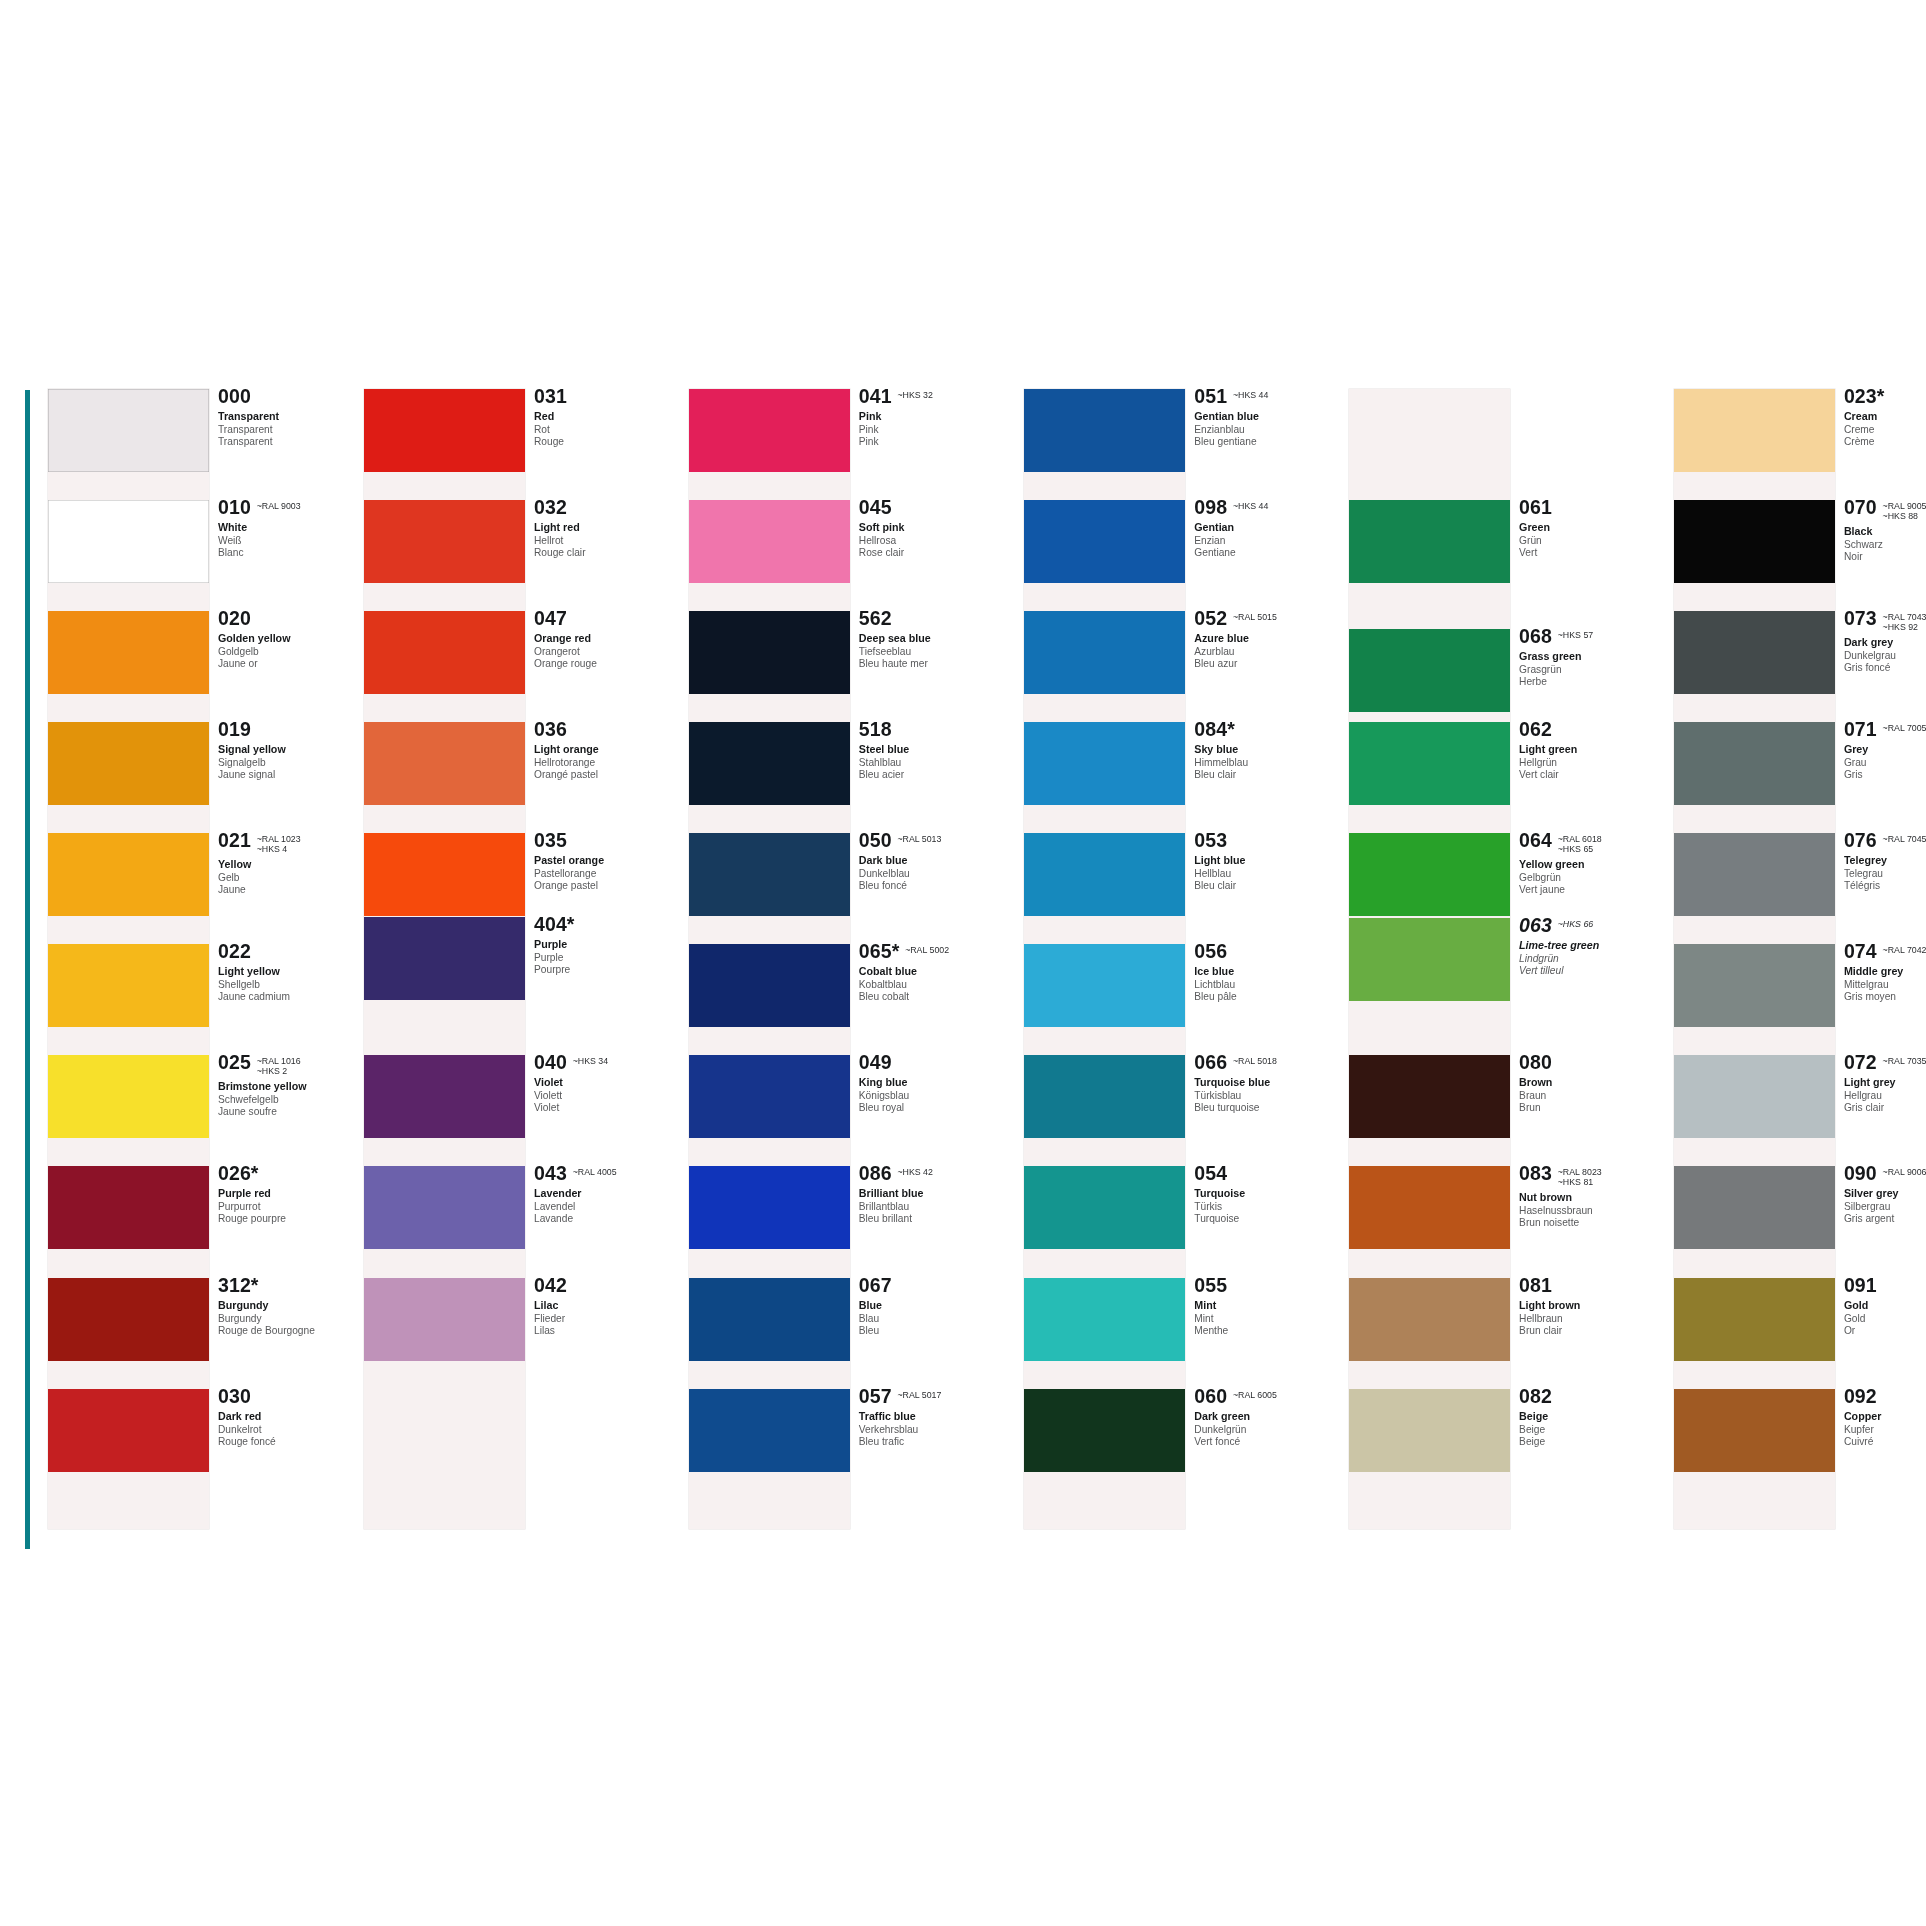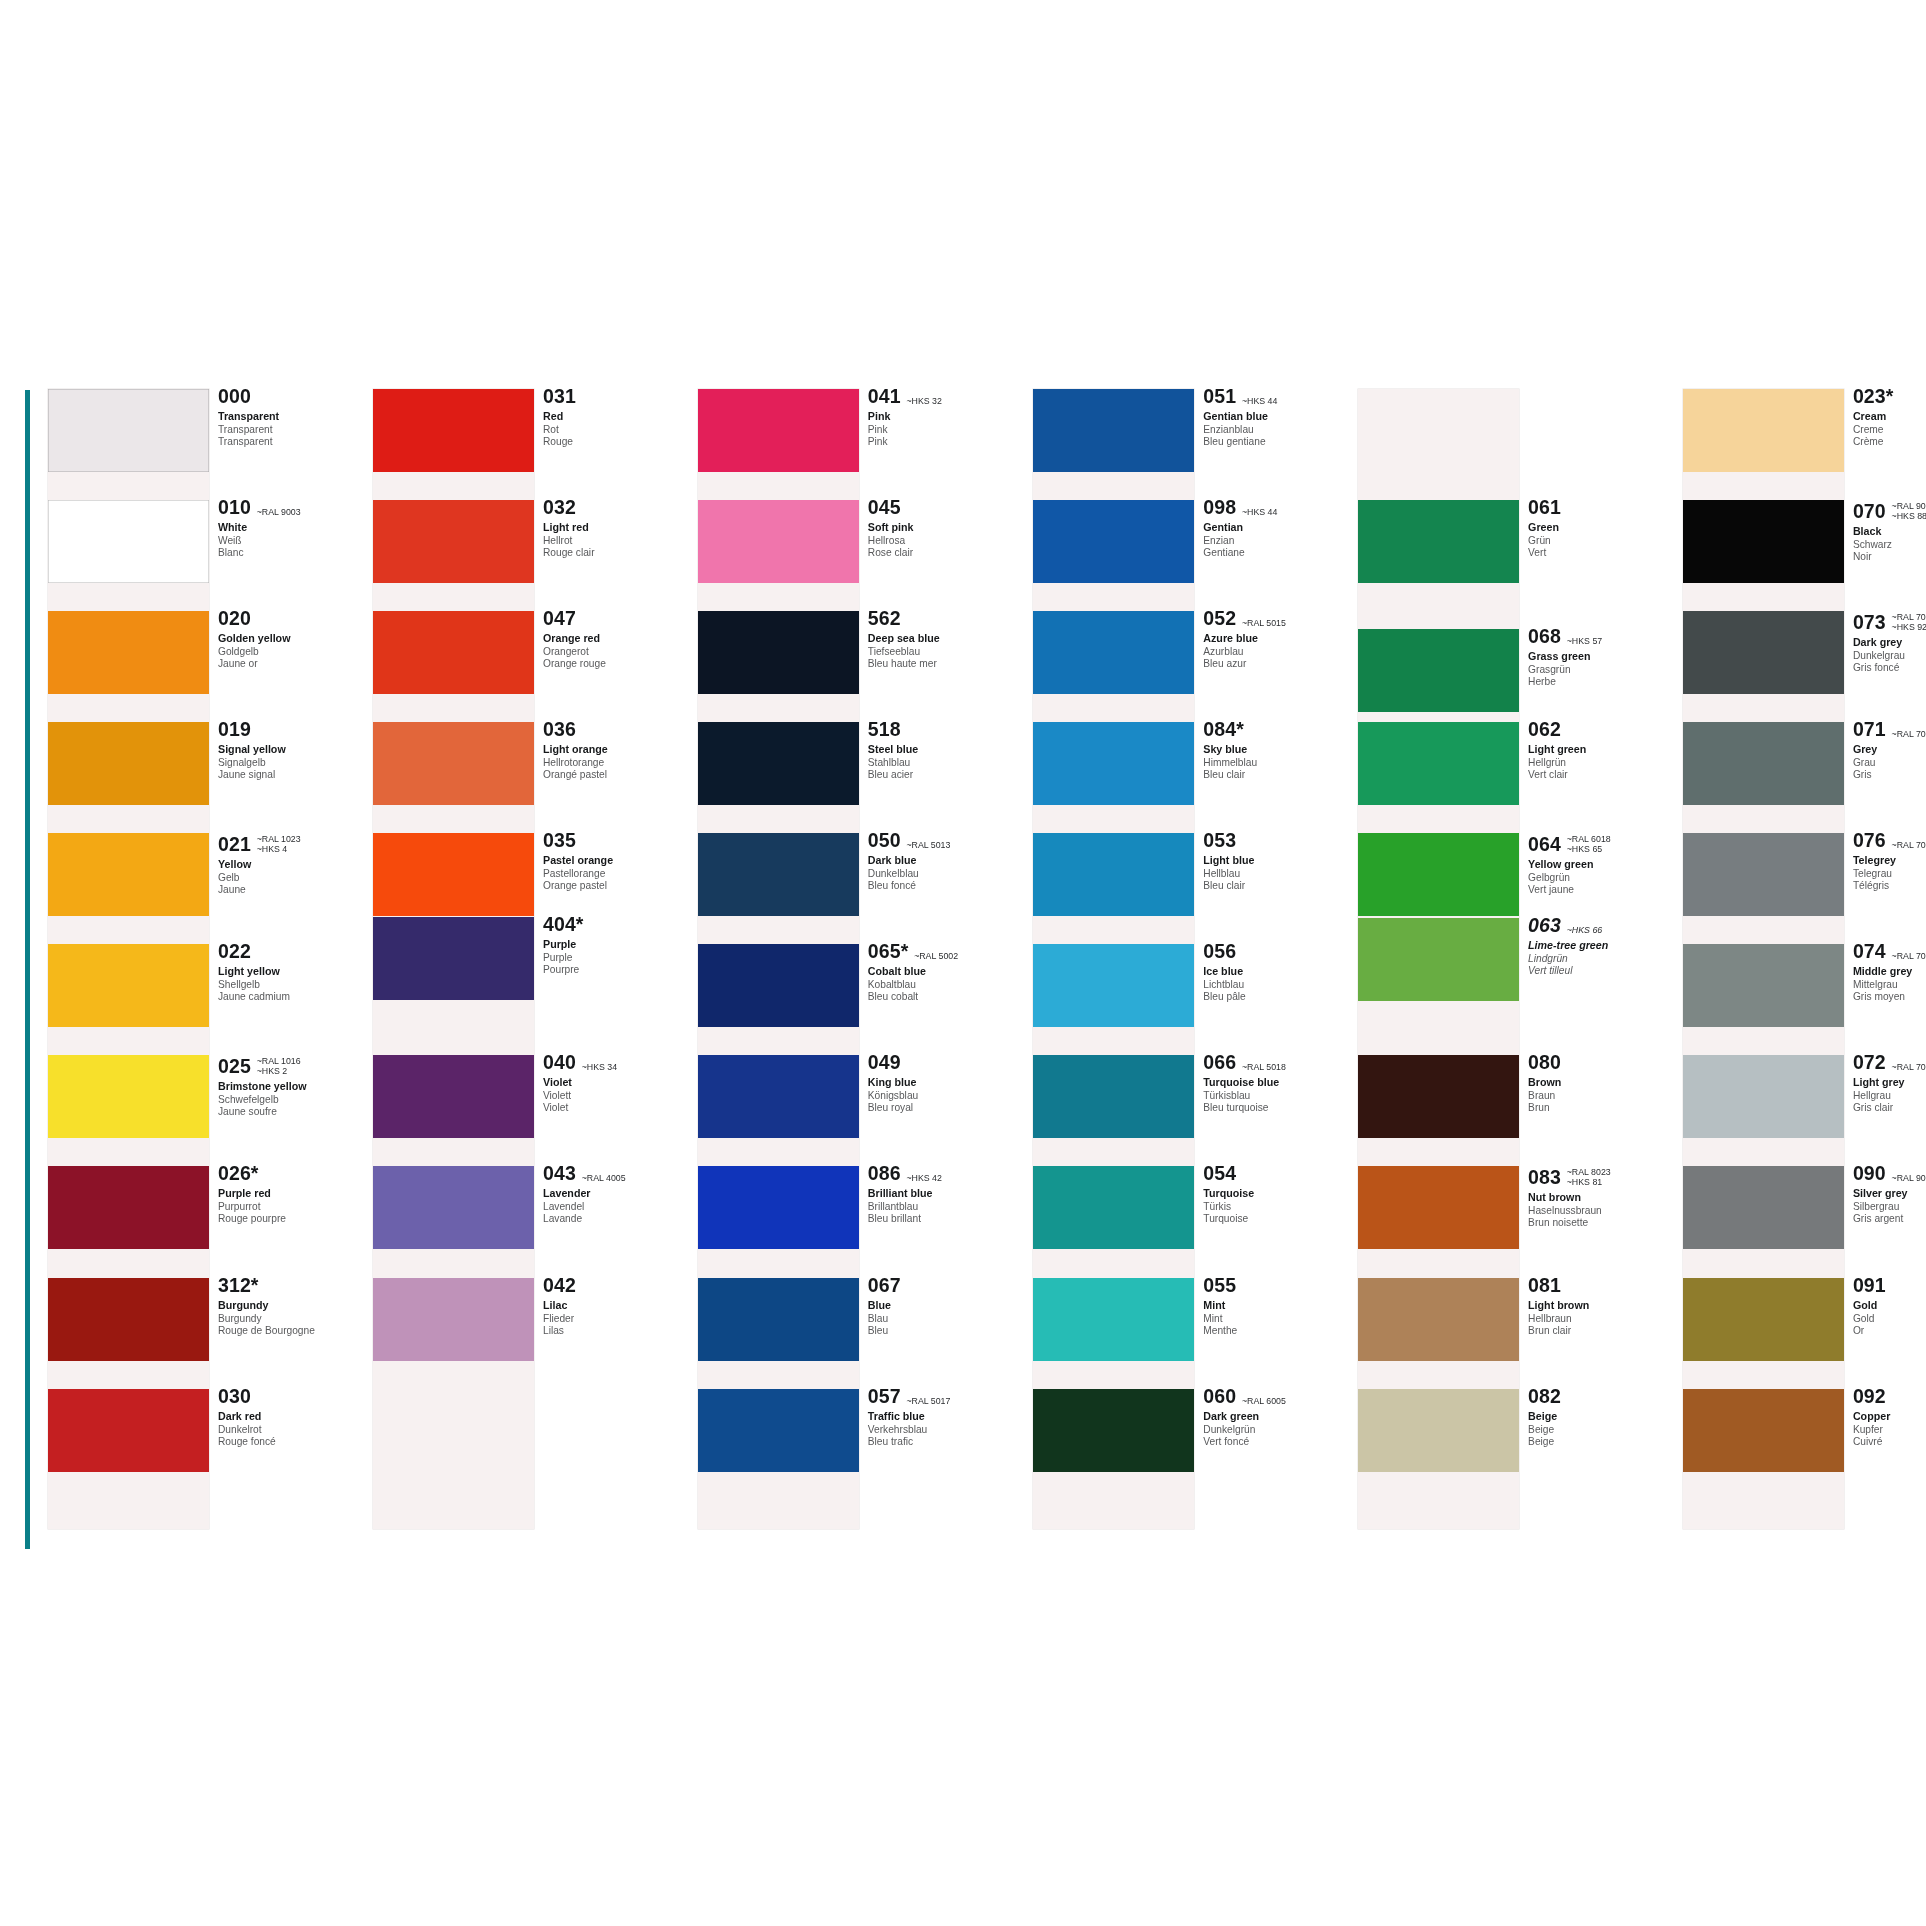--- a/index.html
+++ b/index.html
@@ -87,21 +87,21 @@
 
   .meta {
     position: absolute;
     left: 170px;
     top: -1.9px;
     width: 146px;
   }
 
   .coderow {
     display: flex;
-    align-items: flex-end;
+    align-items: flex-start;
     gap: 5.8px;
     line-height: 1;
   }
 
   .code {
     font-size: 19.5px;
     font-weight: 700;
     color: #16181a;
     letter-spacing: 0.1px;
     font-family: "Liberation Sans", "DejaVu Sans", sans-serif;
@@ -128,21 +128,21 @@
   }
   .name-de, .name-fr {
     font-size: 10.2px;
     color: #58595b;
     line-height: 1.2;
   }
   .name-de { margin-top: 1px; }
 
   
   .col-0 { margin-left: 48px; }
-  .col-1 { margin-left: 9px; }
+  .col-1 { margin-left: 0; }
   .col-2 { margin-left: 8.8px; }
   .col-3 { margin-left: 19.5px; }
   .col-4 { margin-left: 8.8px; }
   .col-5 { margin-left: 8.8px; }
 </style>
 </head>
 <body>
 
 <div id="sheet">
   <div class="spine"></div>

